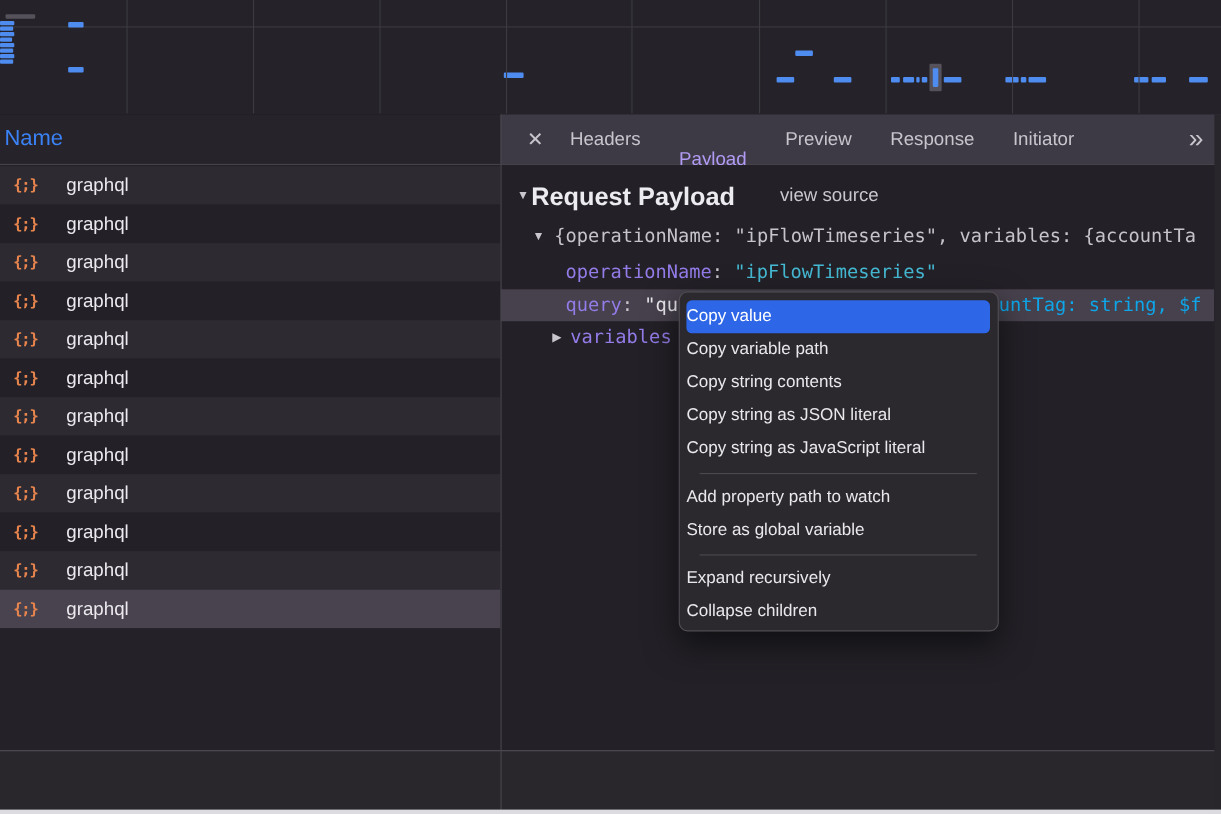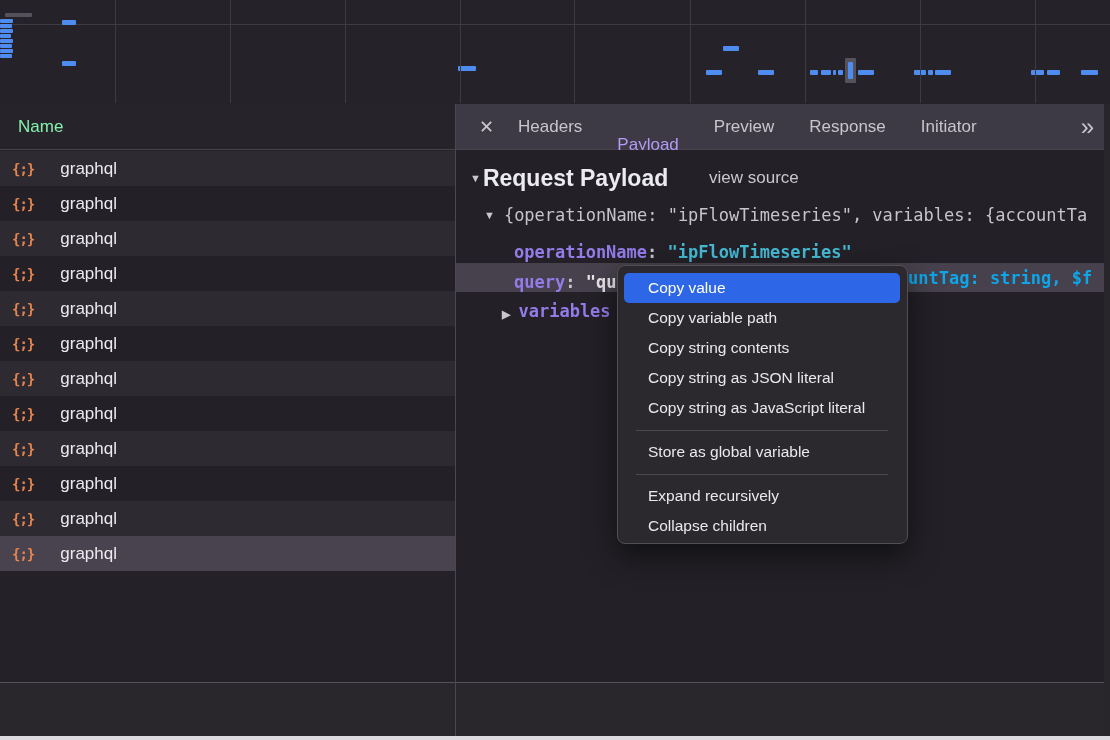--- a/index.html
+++ b/index.html
@@ -11,21 +11,21 @@
   .overview{position:absolute;left:0;top:0;width:1110px;height:104px;background:#252329;}
   .ov-grid{position:absolute;top:0;bottom:1px;width:1px;background:#3d3b42;}
   .ov-hline{position:absolute;left:0;right:0;top:24px;height:1px;background:#3d3b42;}
   .ov-bar{position:absolute;border-radius:1px;}
   .overview{border-bottom:1px solid #1c1a1e;}
 
   
   .band{position:absolute;left:0;top:104px;width:1110px;height:46px;}
   .name-header{position:absolute;left:0;top:0;width:455px;height:46px;background:#26242a;
                border-bottom:1px solid #45424a;display:flex;align-items:center;box-sizing:border-box;}
-  .name-header span{margin-left:18px;font-size:17px;color:#86efac;}
+  .name-header span{margin-left:4px;font-size:20px;color:#3b82f6;}
   .tabbar{position:absolute;left:455px;top:0;width:655px;height:46px;background:#3e3a45;
           display:flex;align-items:center;box-sizing:border-box;border-bottom:1px solid #45424a;}
   .close-x{margin-left:24px;font-size:18px;color:#c8c5cd;cursor:default;line-height:1;}
   .tabs{display:flex;gap:35px;margin-left:24px;height:100%;align-items:center;}
   .tab{position:relative;font-size:17px;color:#c8c5cd;height:100%;display:flex;align-items:center;}
   .tab.active{color:#b19bf5;margin-top:36px;}
   .tab.active::after{content:"";position:absolute;left:-14px;right:-14px;bottom:1px;height:3px;
                      background:#7e5fd6;border-radius:2px;}
   .tab-overflow{margin-left:auto;margin-right:16px;font-size:24px;color:#c8c5cd;line-height:1;}
 
@@ -42,33 +42,33 @@
   
   .detail{position:absolute;left:455px;top:150px;width:649px;height:532px;background:#232127;overflow:hidden;}
   .sec-row{position:absolute;left:0;top:13px;height:30px;width:649px;display:flex;align-items:center;}
   .tri{font-size:11px;color:#c9c7cd;}
   .sec-title{font-size:23px;font-weight:bold;color:#ececf0;margin-left:2px;}
   .view-src{position:absolute;left:254px;font-size:17px;color:#c9c7cd;}
   .mono{font-family:"DejaVu Sans Mono",monospace;font-size:17px;white-space:pre;}
   .prev-row{position:absolute;left:0;top:51px;height:28px;width:649px;display:flex;align-items:center;overflow:hidden;}
   .prev-row .tri{margin-left:29px;}
   .prev-text{margin-left:9px;color:#c6c4ca;}
-  .kv-row{position:absolute;left:0;height:29px;width:649px;display:flex;align-items:flex-end;overflow:hidden;font-weight:bold;}
+  .kv-row{position:absolute;left:0;height:29px;width:649px;display:flex;align-items:center;overflow:hidden;}
   .kv-row.hl{background:#46414c;}
   .key{color:#937be8;}
   .sep{color:#c6c4ca;}
   .val-str{color:#45b8d2;}
   .val-plain{color:#e9e7ec;}
   .right-frag{position:absolute;left:453px;top:50%;transform:translateY(-50%);color:#0ea5e9;}
 
   
   .ctx-menu{position:absolute;left:617px;top:265px;width:291px;box-sizing:border-box;
             background:#2c292e;border:1px solid #514e54;border-radius:8px;
             padding:7px 7px 2px 6px;box-shadow:0 12px 30px rgba(0,0,0,.55);z-index:40;}
-  .ctx-item{height:30px;display:flex;align-items:center;padding-left:24px;border-radius:5px;
+  .ctx-item{height:30px;display:flex;align-items:center;padding-left:0;border-radius:5px;
             font-size:15.5px;color:#e9e8eb;}
   .ctx-item.hl{background:#2d66e6;color:#ffffff;}
   .ctx-sep{height:1px;background:#4b484e;margin:7px 12px 6px 12px;}
 
   
   .footer-line{position:absolute;left:0;top:682px;width:1110px;height:1px;background:#55525a;z-index:5;}
   .footer{position:absolute;left:0;top:683px;width:1110px;height:53px;background:#29262c;}
   .v-divider{position:absolute;left:455px;top:104px;width:1px;height:632px;background:#4a474e;z-index:10;}
   .right-gutter{position:absolute;left:1104px;top:104px;width:6px;height:632px;background:#28252b;z-index:6;}
   .bottom-strip{position:absolute;left:0;top:736px;width:1110px;height:4px;background:#dcdbdf;z-index:20;}
@@ -232,19 +232,20 @@
   <div class="right-gutter"></div>
   <div class="bottom-strip"></div>
 
   <div class="ctx-menu">
     <div class="ctx-item hl">Copy value</div>
     <div class="ctx-item">Copy variable path</div>
     <div class="ctx-item">Copy string contents</div>
     <div class="ctx-item">Copy string as JSON literal</div>
     <div class="ctx-item">Copy string as JavaScript literal</div>
     <div class="ctx-sep"></div>
+    <div class="ctx-item">Add property path to watch</div>
     <div class="ctx-item">Store as global variable</div>
     <div class="ctx-sep"></div>
     <div class="ctx-item">Expand recursively</div>
     <div class="ctx-item">Collapse children</div>
   </div>
 
 </div>
 
 </body></html>

